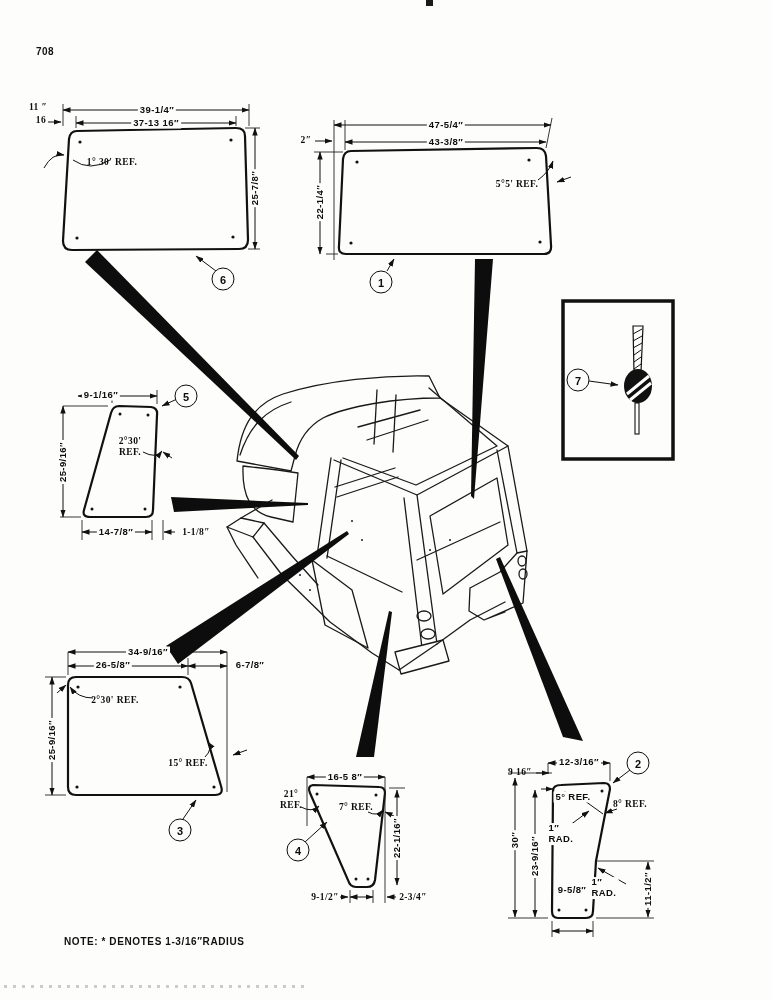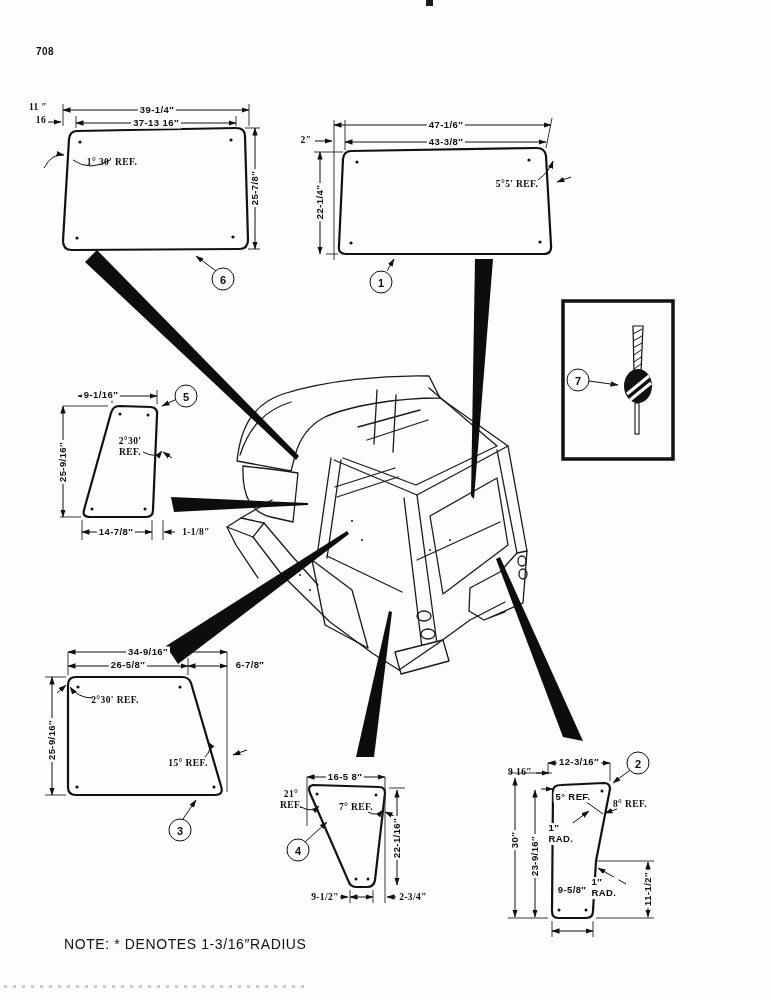--- a/index.html
+++ b/index.html
@@ -18,21 +18,21 @@
   }
   .lbl.vert{transform:translate(-50%,-50%) rotate(-90deg);}
   .lbl.plain{background:transparent;font-family:Liberation Serif, serif;}
   .callout{
     position:absolute;transform:translate(-50%,-50%);
     width:21px;height:21px;border:1.7px solid #0d0d0d;border-radius:50%;
     background:#fdfdfb;display:flex;align-items:center;justify-content:center;
     font-size:11px;font-weight:bold;color:#0d0d0d;
   }
   .pageno{position:absolute;left:36px;top:46px;font-size:10px;font-weight:bold;letter-spacing:.5px;}
-  .note{position:absolute;left:64px;top:936px;font-size:14px;font-weight:normal;letter-spacing:.6px;}
+  .note{position:absolute;left:64px;top:936px;font-size:10px;font-weight:bold;letter-spacing:.6px;}
   .artifact-top{position:absolute;left:426px;top:0;width:7px;height:6px;background:#1a1a1a;}
   .artifact-bottom{
     position:absolute;left:4px;top:985px;width:305px;height:3px;opacity:.5;
     background:repeating-linear-gradient(90deg,#9a9a9a 0 3px,transparent 3px 9px);
   }
 </style>
 </head>
 <body>
 
 <div class="page">
@@ -248,39 +248,39 @@
   </svg>
 
   <div class="lbl" style="left:157px;top:110px">39-1/4″</div>
   <div class="lbl" style="left:156px;top:123px">37-13 16″</div>
   <div class="lbl plain" style="left:38px;top:107px">11 ″</div>
   <div class="lbl plain" style="left:41px;top:120px">16</div>
   <div class="lbl vert" style="left:255px;top:188px">25-7/8″</div>
   <div class="lbl plain" style="left:112px;top:162px">1° 30' REF.</div>
   <div class="callout" style="left:223px;top:279px">6</div>
 
-  <div class="lbl" style="left:446px;top:125px">47-1/6″</div>
+  <div class="lbl" style="left:446px;top:125px">47-5/4″</div>
   <div class="lbl" style="left:446px;top:142px">43-3/8″</div>
   <div class="lbl plain" style="left:306px;top:140px">2″</div>
   <div class="lbl vert" style="left:320px;top:202px">22-1/4″</div>
   <div class="lbl plain" style="left:517px;top:184px">5°5' REF.</div>
   <div class="callout" style="left:381px;top:282px">1</div>
 
   <div class="callout" style="left:578px;top:380px">7</div>
 
   <div class="lbl" style="left:101px;top:395px">9-1/16″</div>
   <div class="lbl vert" style="left:63px;top:462px">25-9/16″</div>
   <div class="lbl plain" style="left:130px;top:447px">2°30'
 REF.</div>
   <div class="lbl" style="left:116px;top:532px">14-7/8″</div>
   <div class="lbl plain" style="left:196px;top:532px">1-1/8″</div>
   <div class="callout" style="left:186px;top:396px">5</div>
 
   <div class="lbl" style="left:148px;top:652px">34-9/16″</div>
-  <div class="lbl" style="left:128px;top:665px">26-5/8″</div>
+  <div class="lbl" style="left:113px;top:665px">26-5/8″</div>
   <div class="lbl" style="left:250px;top:665px">6-7/8″</div>
   <div class="lbl vert" style="left:52px;top:740px">25-9/16″</div>
   <div class="lbl plain" style="left:115px;top:700px">2°30' REF.</div>
   <div class="lbl plain" style="left:188px;top:763px">15° REF.</div>
   <div class="callout" style="left:180px;top:830px">3</div>
 
   <div class="lbl" style="left:345px;top:777px">16-5 8″</div>
   <div class="lbl plain" style="left:291px;top:800px">21°
 REF.</div>
   <div class="lbl plain" style="left:356px;top:807px">7° REF.</div>

